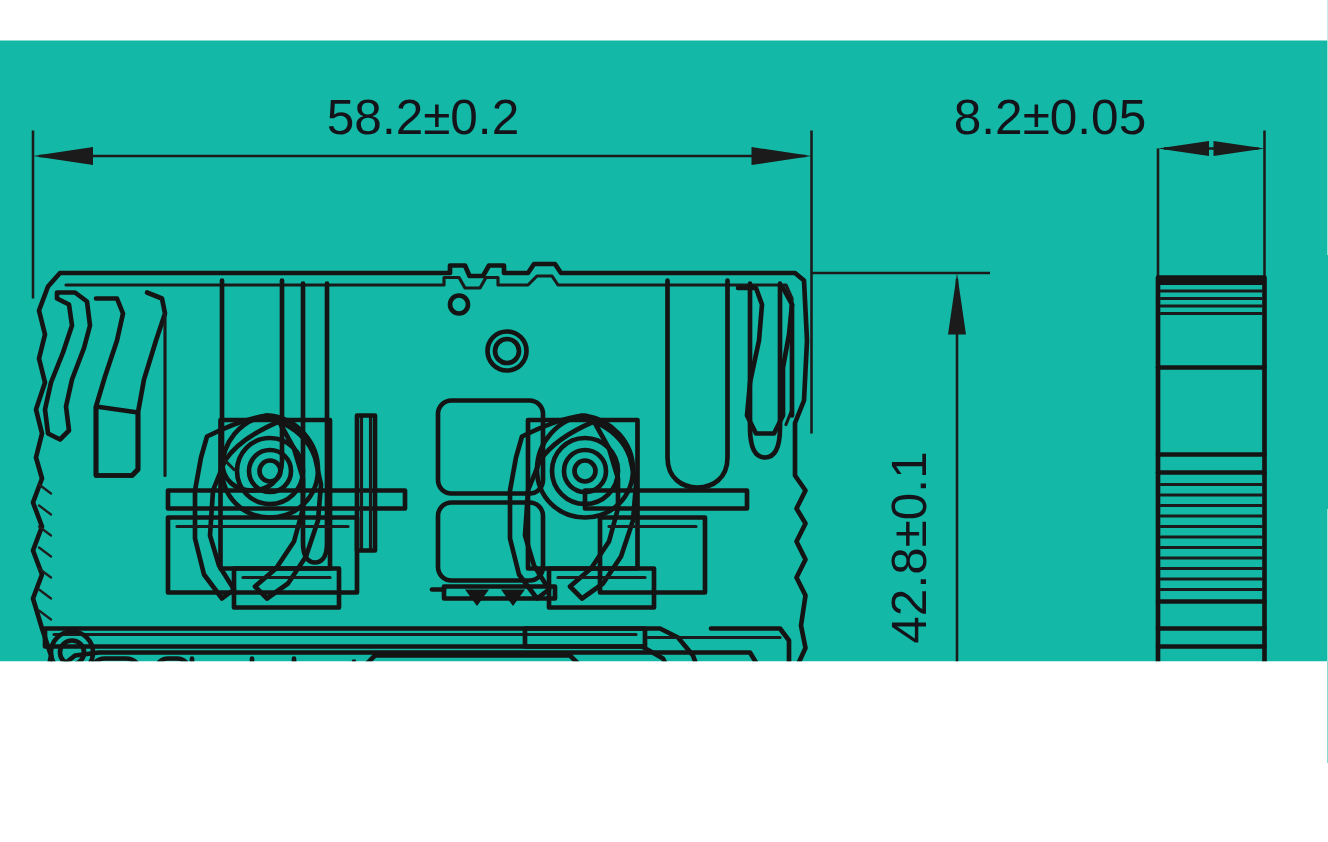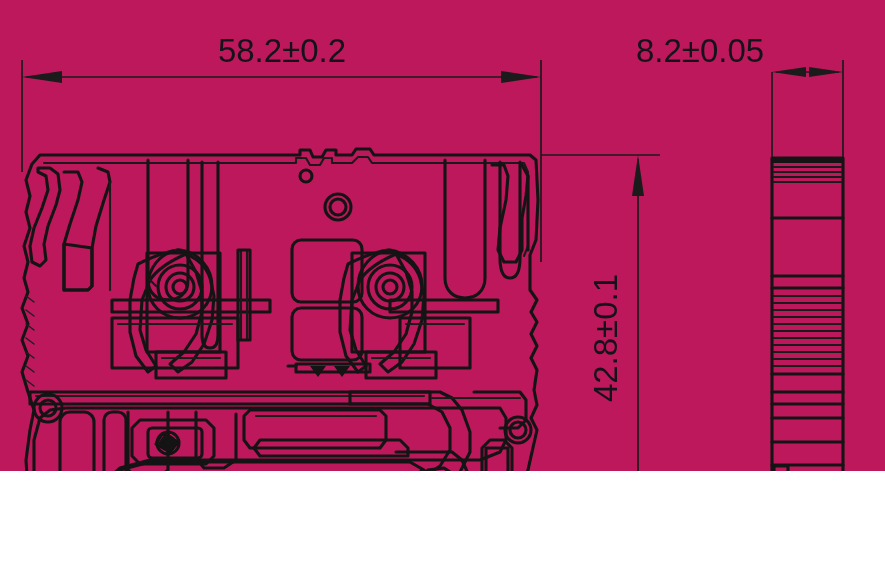--- a/index.html
+++ b/index.html
@@ -6,23 +6,24 @@
     margin: 0;
     padding: 0;
     background: #ffffff;
   }
   body {
     font-family: "Liberation Sans", sans-serif;
   }
   #drawing-root {
     position: relative;
     width: 885px;
-    height: 471px;
-    background: #be185d;
+    height: 414px;
+    background: #14b8a6;
     overflow: hidden;
+    margin-top: 27px;
   }
   #cad-svg {
     position: absolute;
     top: 0;
     left: 0;
     width: 885px;
     height: 561px;
     display: block;
   }
   .dim-text {

